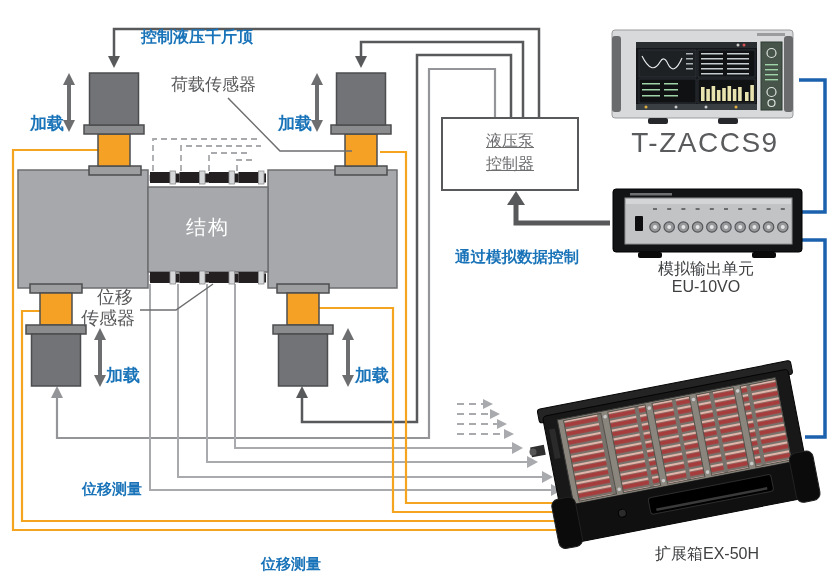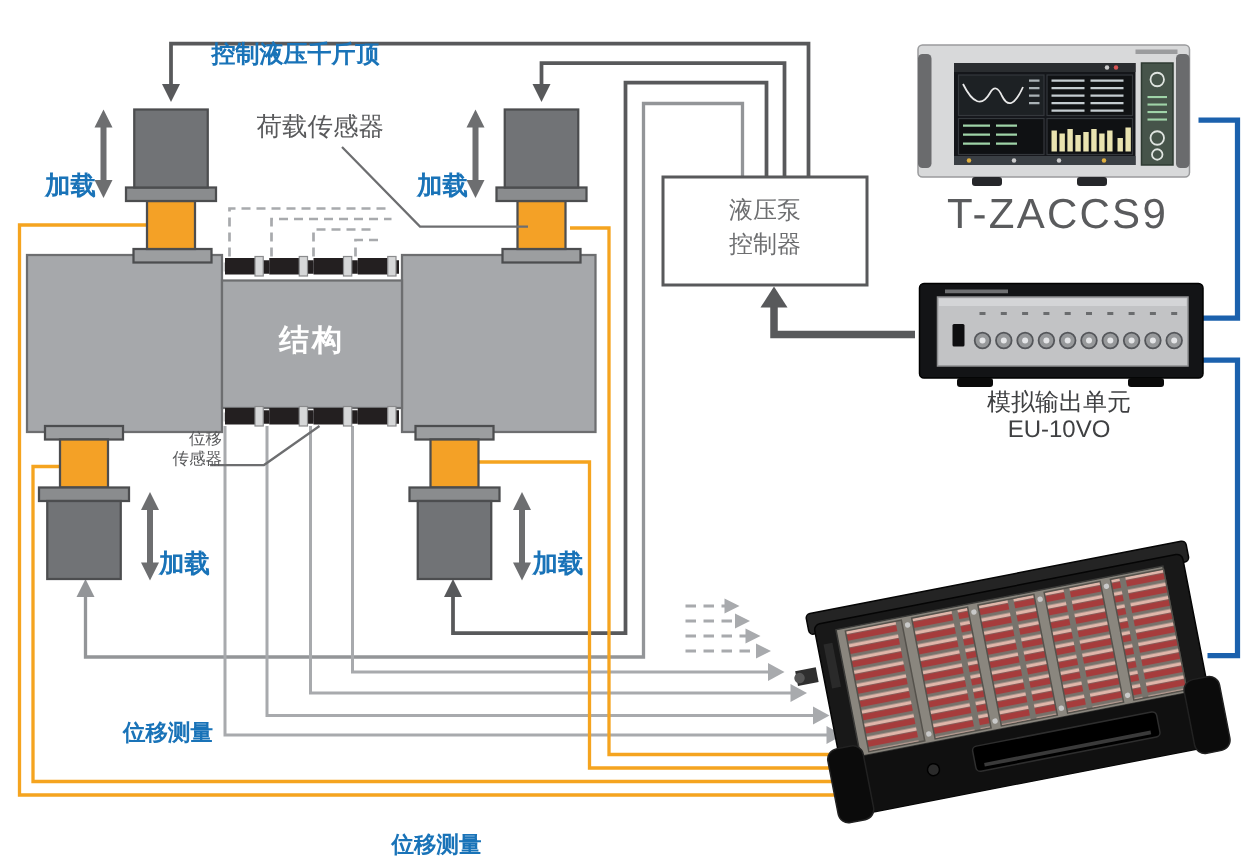--- a/index.html
+++ b/index.html
@@ -337,38 +337,40 @@
 
 <div class="lbl blue ctr" style="left:130px;top:8px;width:134px;font-size:16px;">控制液压千斤顶</div>
 
 <div class="lbl gray" style="left:171px;top:75px;font-size:17px;font-family:Liberation Serif, serif;">荷载传感器</div>
 
 <div class="lbl blue rt" style="left:18px;top:94px;width:46px;font-size:17px;">加载</div>
 <div class="lbl blue rt" style="left:266px;top:94px;width:46px;font-size:17px;">加载</div>
 <div class="lbl blue" style="left:106px;top:346px;font-size:17px;">加载</div>
 <div class="lbl blue" style="left:355px;top:346px;font-size:17px;">加载</div>
 
-<div class="lbl ctr" style="left:148px;top:216px;width:120px;font-size:20px;font-weight:bold;color:#fff;letter-spacing:2px;">结构</div>
-
-<div class="lbl gray rt" style="left:96px;top:287px;width:52px;font-size:11px;">
+<div class="lbl ctr" style="left:148px;top:216px;width:120px;font-size:20px;font-weight:normal;color:#fff;letter-spacing:2px;">结构</div>
+
+<div class="lbl gray rt" style="left:81px;top:287px;width:52px;font-size:18px;">
   <div>位移</div>
   <div>传感器</div>
 </div>
 
-<div class="lbl ctr" style="left:442px;top:129px;width:136px;font-size:16px;color:#6d6e70;line-height:23px;">
+<div class="lbl ctr" style="left:442px;top:129px;width:136px;font-size:16px;color:#6d6e70;line-height:23px;text-decoration:underline;">
   <div>液压泵</div>
   <div>控制器</div>
 </div>
 
+<div class="lbl blue" style="left:455px;top:228px;font-size:15.5px;">通过模拟数据控制</div>
 
 <div class="lbl blue" style="left:82px;top:460px;font-size:15px;">位移测量</div>
 
 <div class="lbl blue" style="left:261px;top:535px;font-size:15px;">位移测量</div>
 
 <div class="lbl ctr" style="left:612px;top:127px;width:186px;font-size:28px;color:#5a5b5d;letter-spacing:1.5px;">T-ZACCS9</div>
 
 <div class="lbl dev" style="left:610px;top:260px;width:192px;font-size:16px;">
   <div>模拟输出单元</div>
   <div>EU-10VO</div>
 </div>
 
+<div class="lbl dev" style="left:607px;top:545px;width:200px;font-size:16px;">扩展箱EX-50H</div>
 
 </div>
 
 </body></html>

